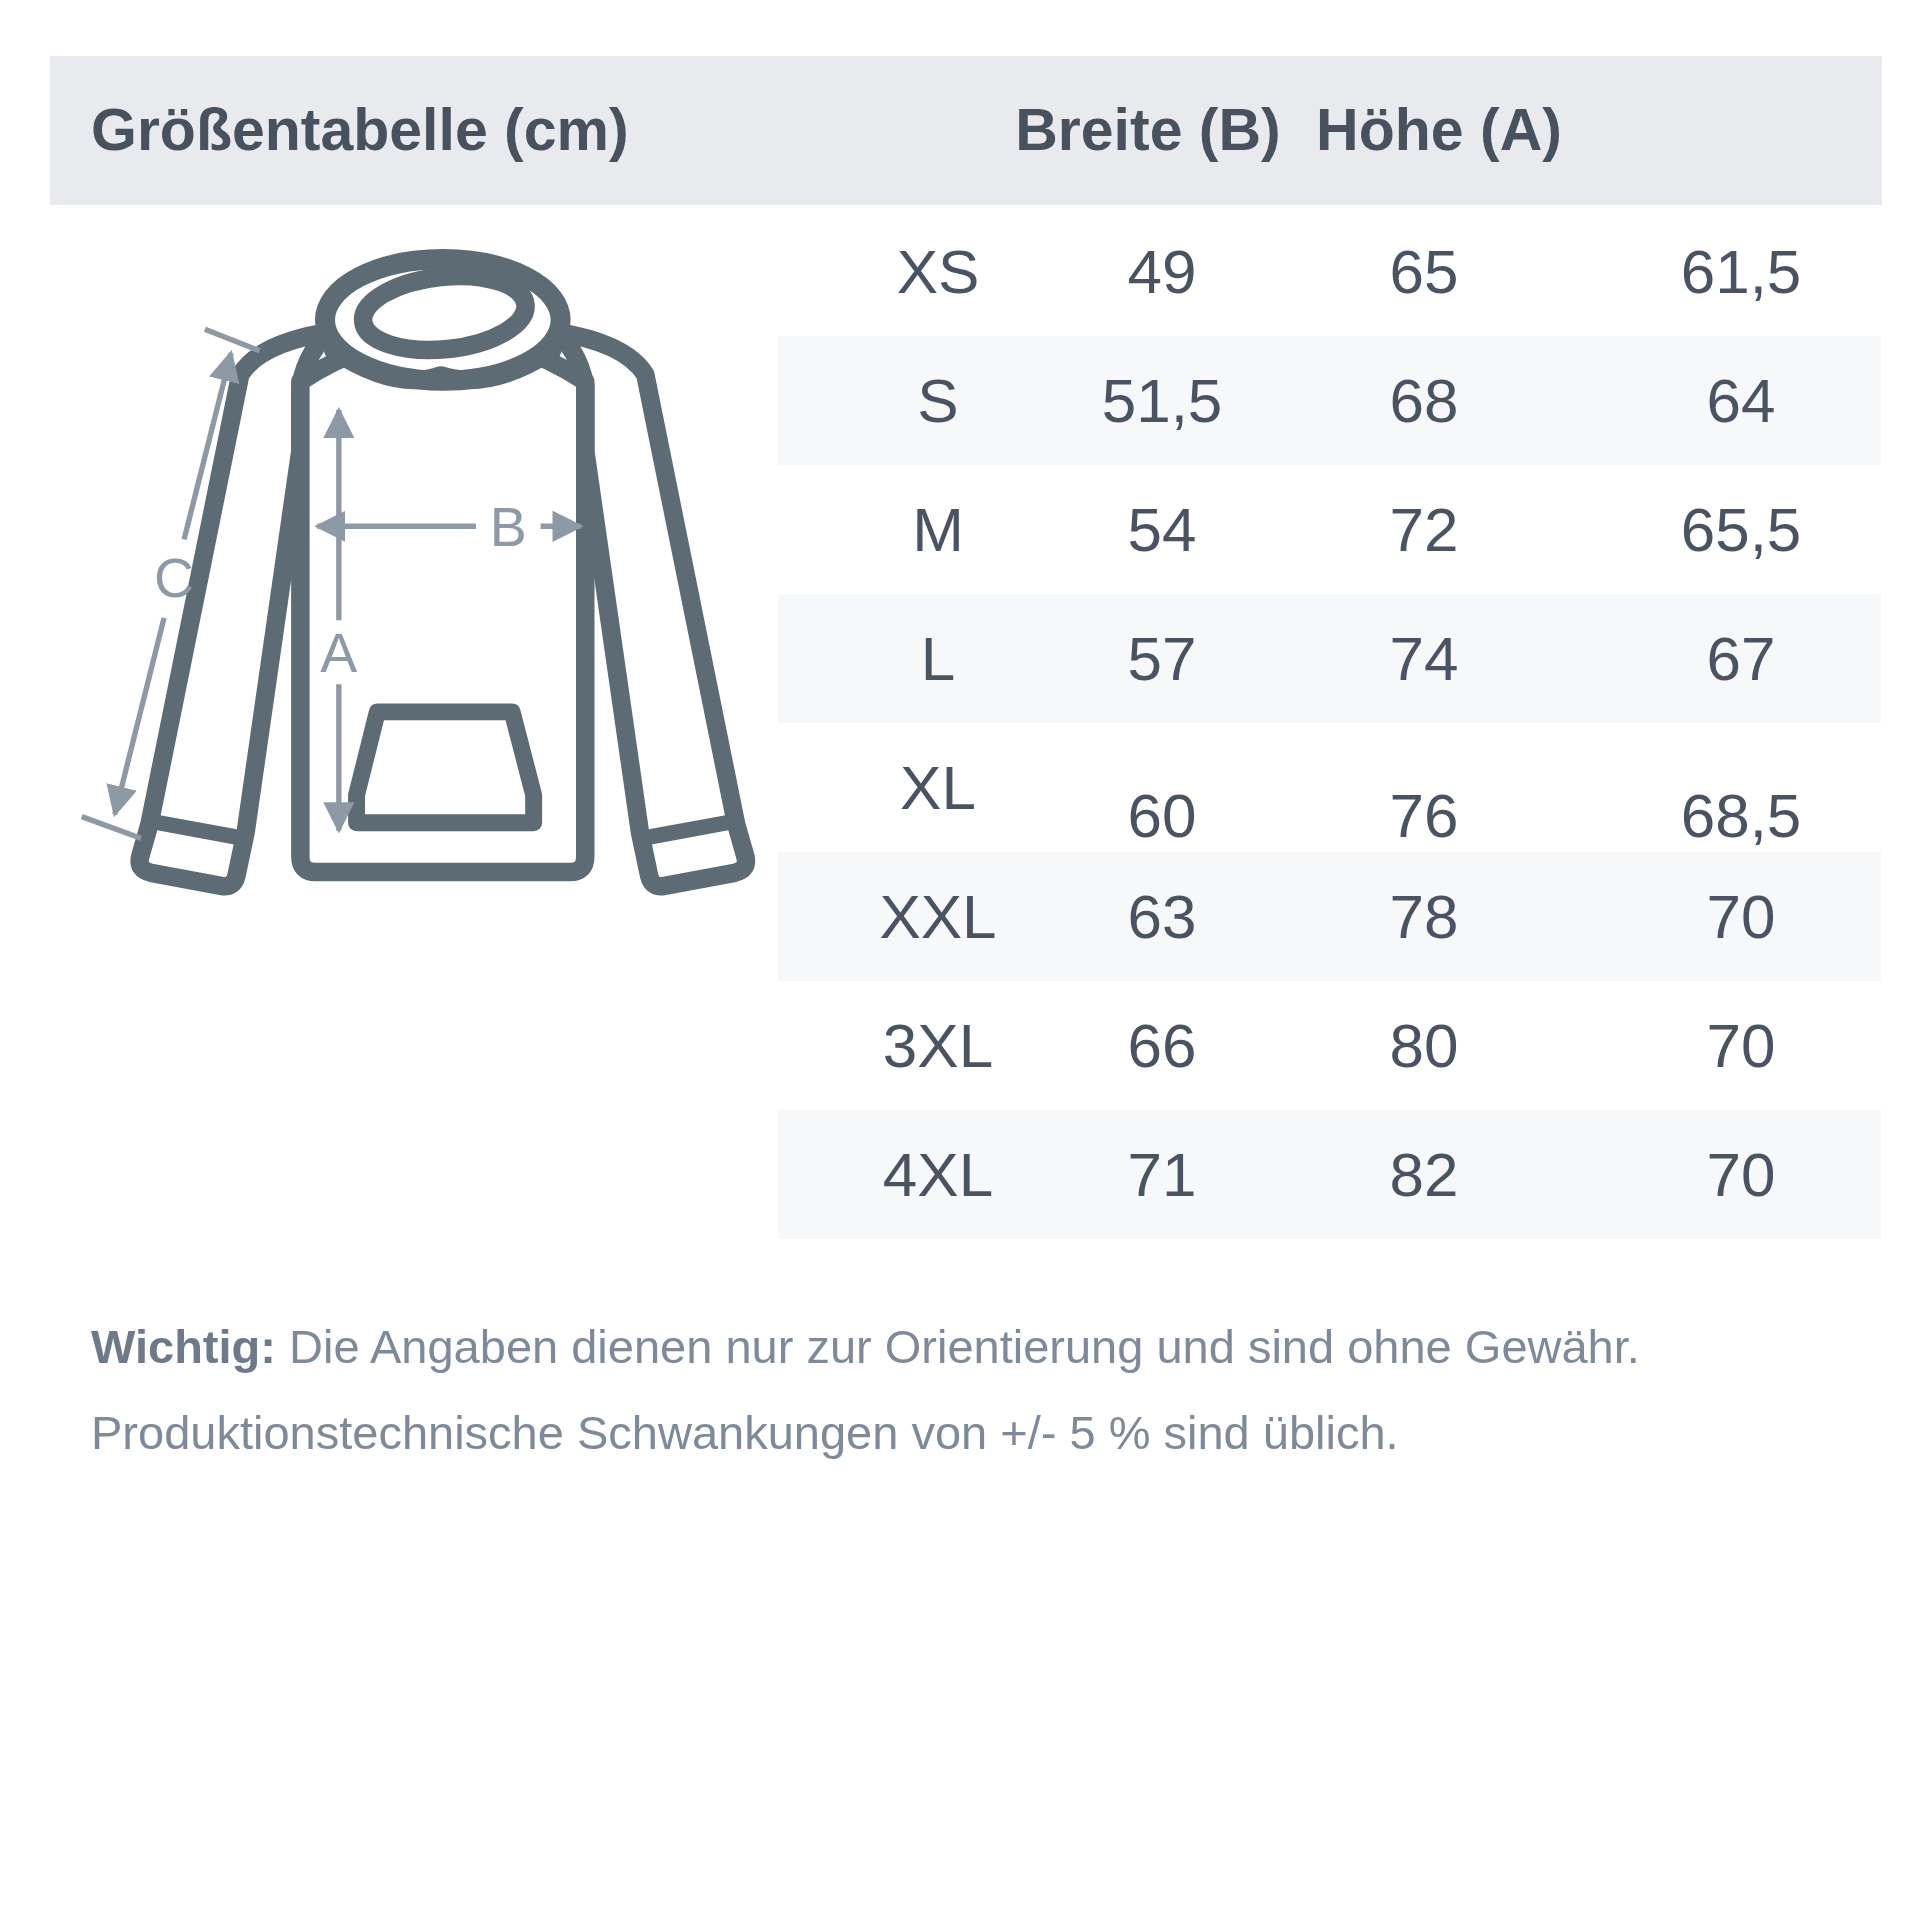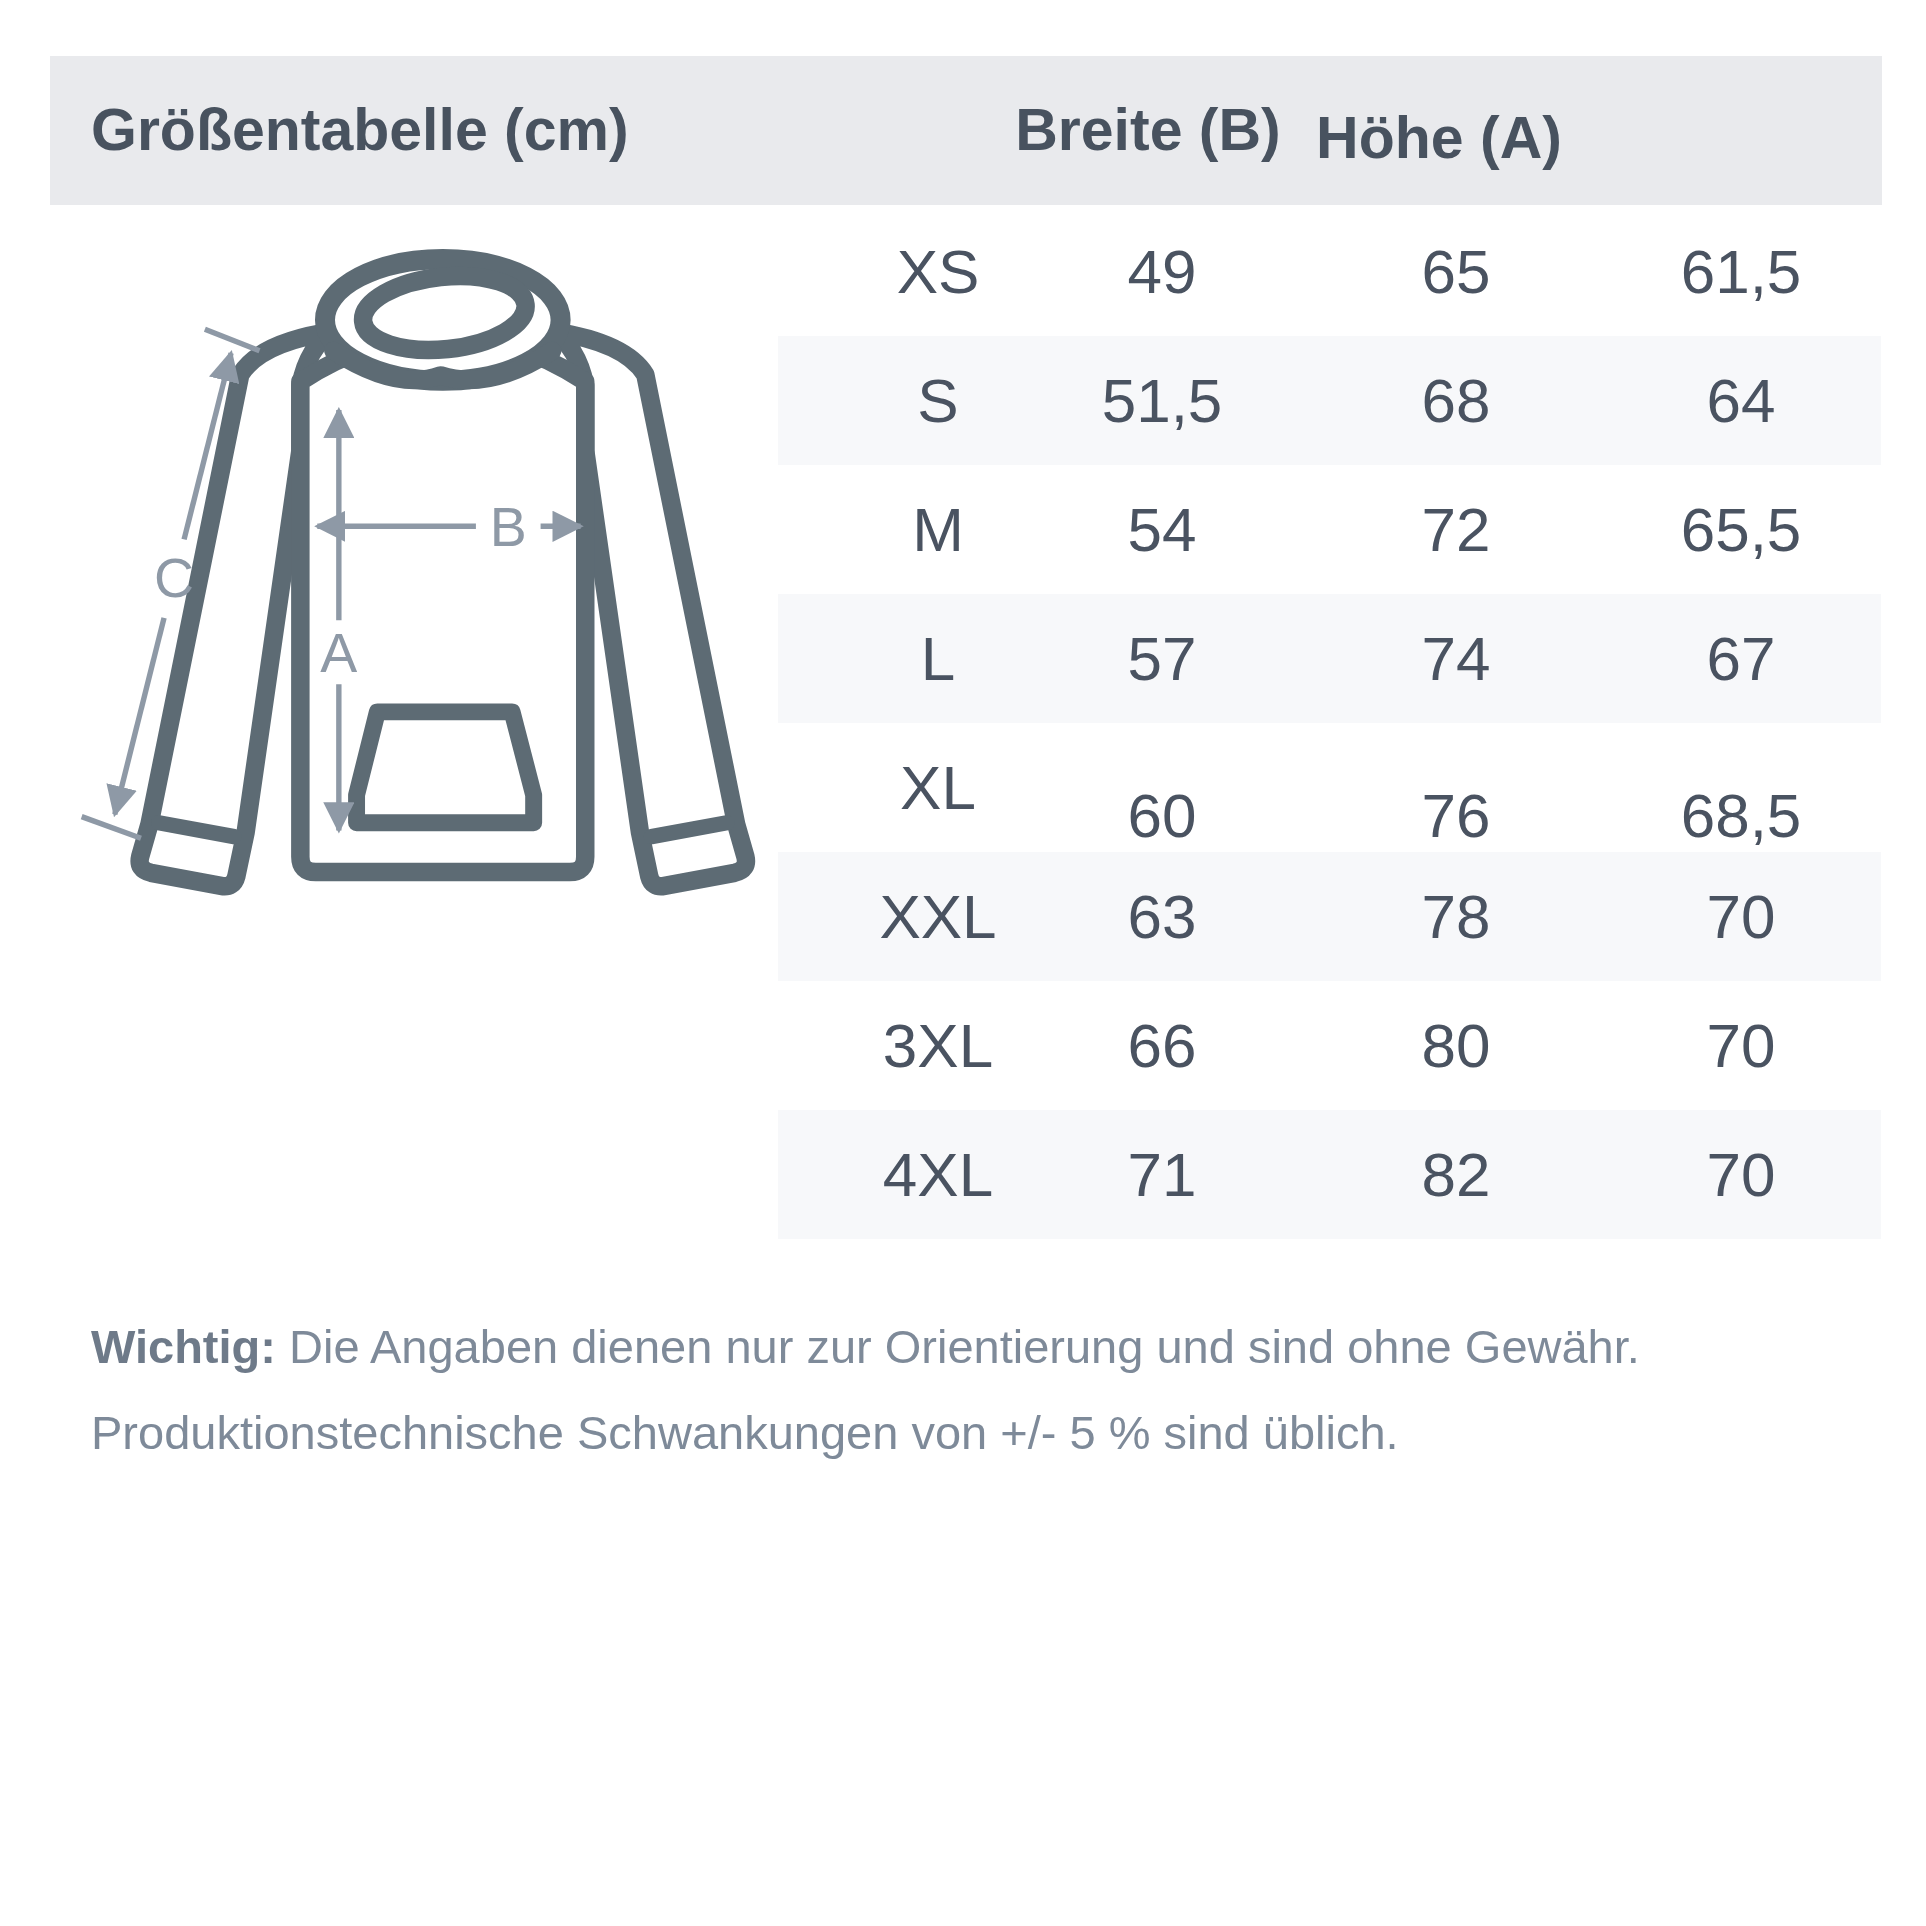--- a/index.html
+++ b/index.html
@@ -22,37 +22,37 @@
     line-height:149px; font-size:59px; font-weight:bold;
     color:#48525f; white-space:nowrap;text-align:right;
   }
   .colhead {
     position:absolute; top:0; height:128px;
     line-height:149px; font-size:59px; font-weight:bold;
     color:#48525f; white-space:nowrap;
     transform:translateX(-50%);
   }
   .colhead.breite { left:1098px; }
-  .colhead.hoehe  { left:1389px;margin-top:8px; }
+  .colhead.hoehe  { left:1389px; }
   .colhead.aermel { left:1657px; }
 
   
   .size-table {
     position:absolute; left:778px; top:207px; width:1103px;
   }
   .trow { position:relative; height:129px; }
   .trow.shaded { background:#f7f8fa; }
   .cell {
     position:absolute; top:0; height:129px;
     line-height:129px; font-size:62px; color:#4a5361;
     transform:translateX(-50%); white-space:nowrap;
   }
   .c-size { left:160px; }
   .c-b    { left:384px; }
-  .c-h    { left:678px; }
+  .c-h    { left:646px; }
   .c-a    { left:934px;margin-left:29px; }
   .trow.xl-offset .c-b,
   .trow.xl-offset .c-h,
   .trow.xl-offset .c-a { top:28px; }
 
   
   .diagram { position:absolute; left:46px; top:216px; }
 
   
   .footer-note {

